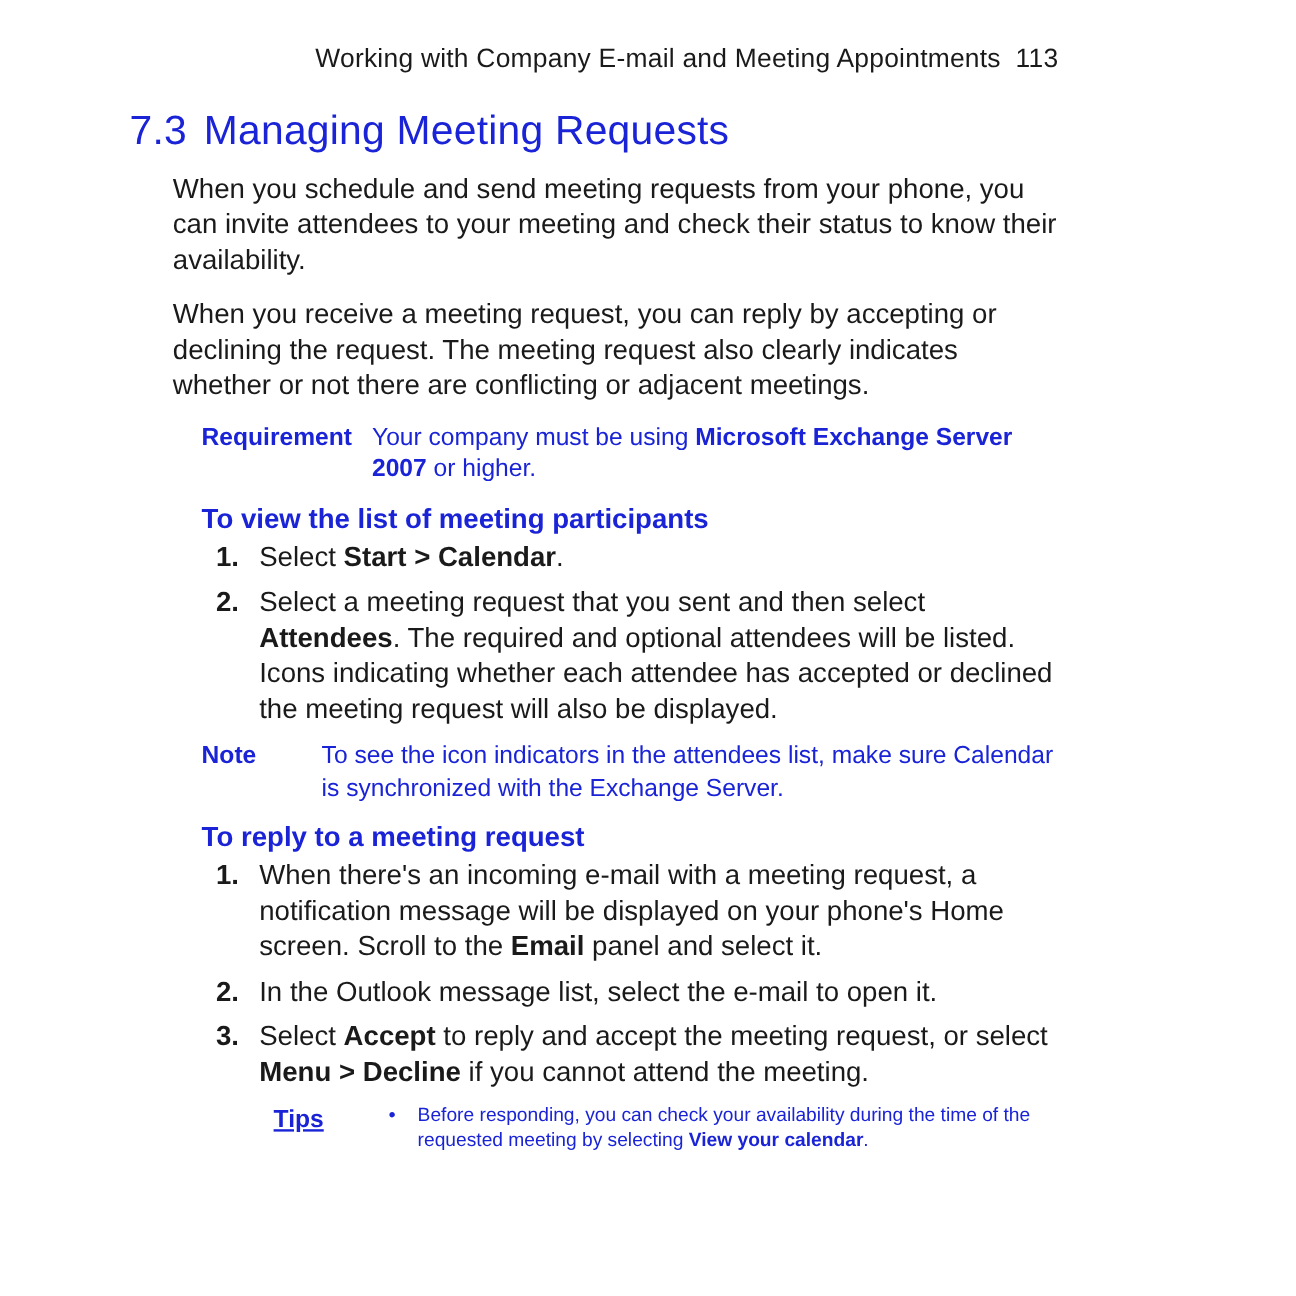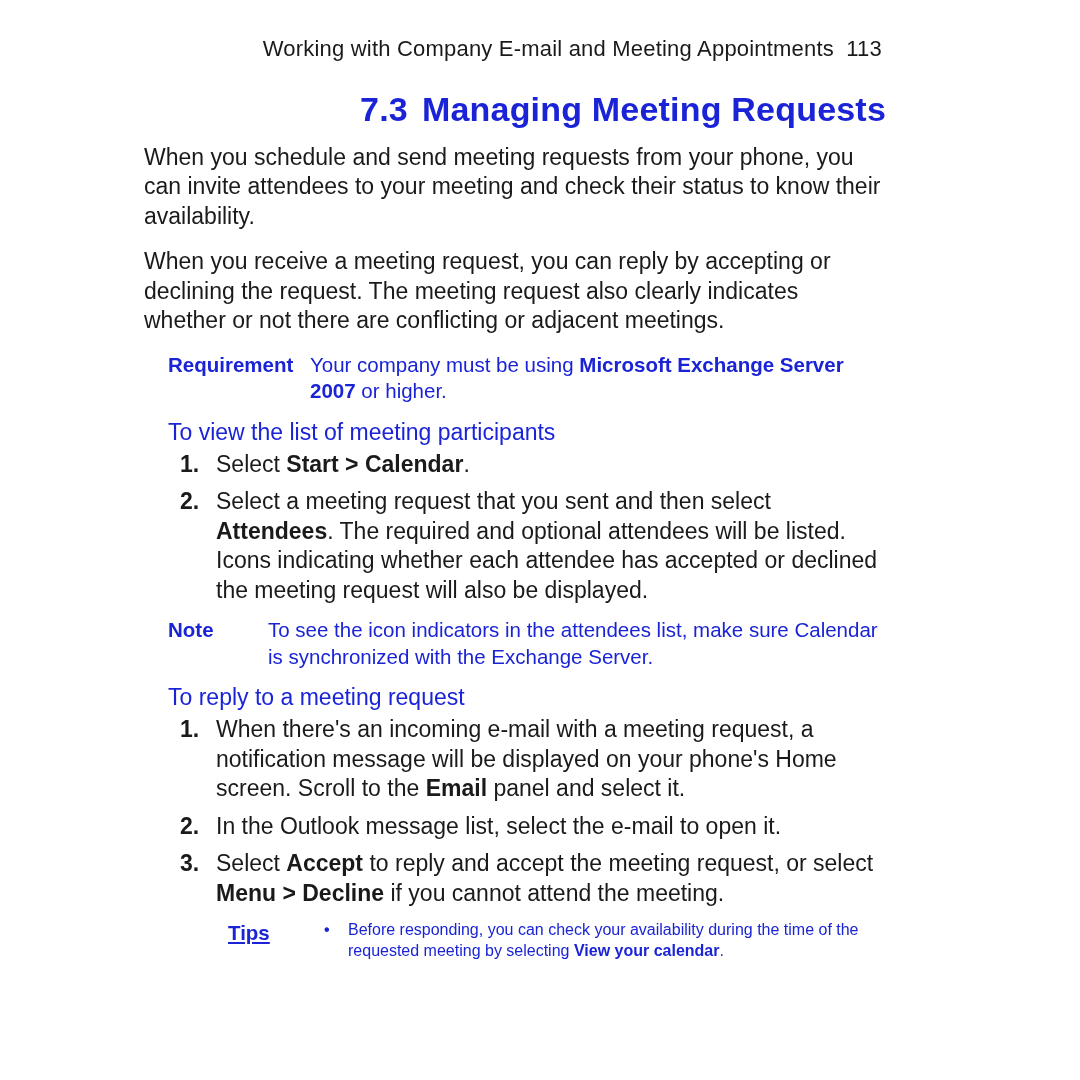--- a/index.html
+++ b/index.html
@@ -23,25 +23,24 @@
     text-align: right;
     font-size: 22px;
     letter-spacing: 0.2px;
     color: #1a1a1a;
     margin-bottom: 28px;
     padding-right: 4px;
   }
   .running-head .pn { margin-left: 6px; }
   h1.section-title {
     font-size: 34px;
-    font-weight: 700;
+    font-weight: 400;
     color: #1a24d6;
     margin: 16px 0 14px 0;
     letter-spacing: 0.2px;
-    text-align: right;
   }
   .section-num { margin-right: 14px; }
   p.body {
     font-size: 23px;
     line-height: 1.28;
     margin: 0 0 16px 36px;
     color: #1a1a1a;
   }
   .callout {
     margin: 0 0 14px 60px;
@@ -52,21 +51,21 @@
   }
   .callout .label {
     font-weight: 700;
     flex: 0 0 142px;
   }
   .callout .text { flex: 1; }
   .callout.note .label { flex: 0 0 100px; }
   .callout.tips .label { flex: 0 0 90px; text-decoration: underline; }
   h2.subhead {
     font-size: 23px;
-    font-weight: 400;
+    font-weight: 700;
     color: #1a24d6;
     margin: 6px 0 4px 60px;
   }
   ol.steps {
     list-style: none;
     margin: 0 0 12px 60px;
     padding: 0;
     counter-reset: step;
   }
   ol.steps > li {

